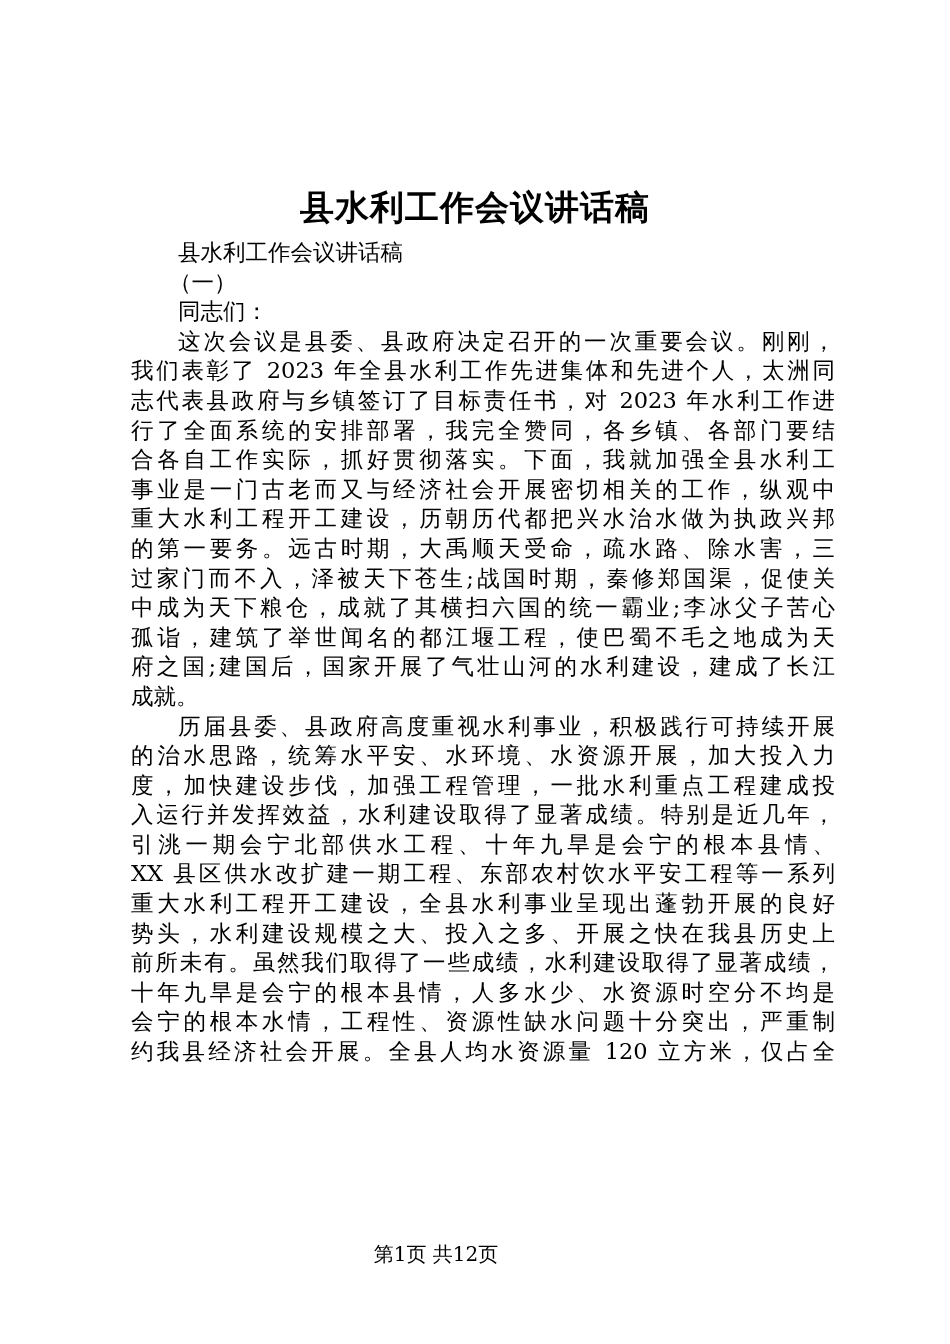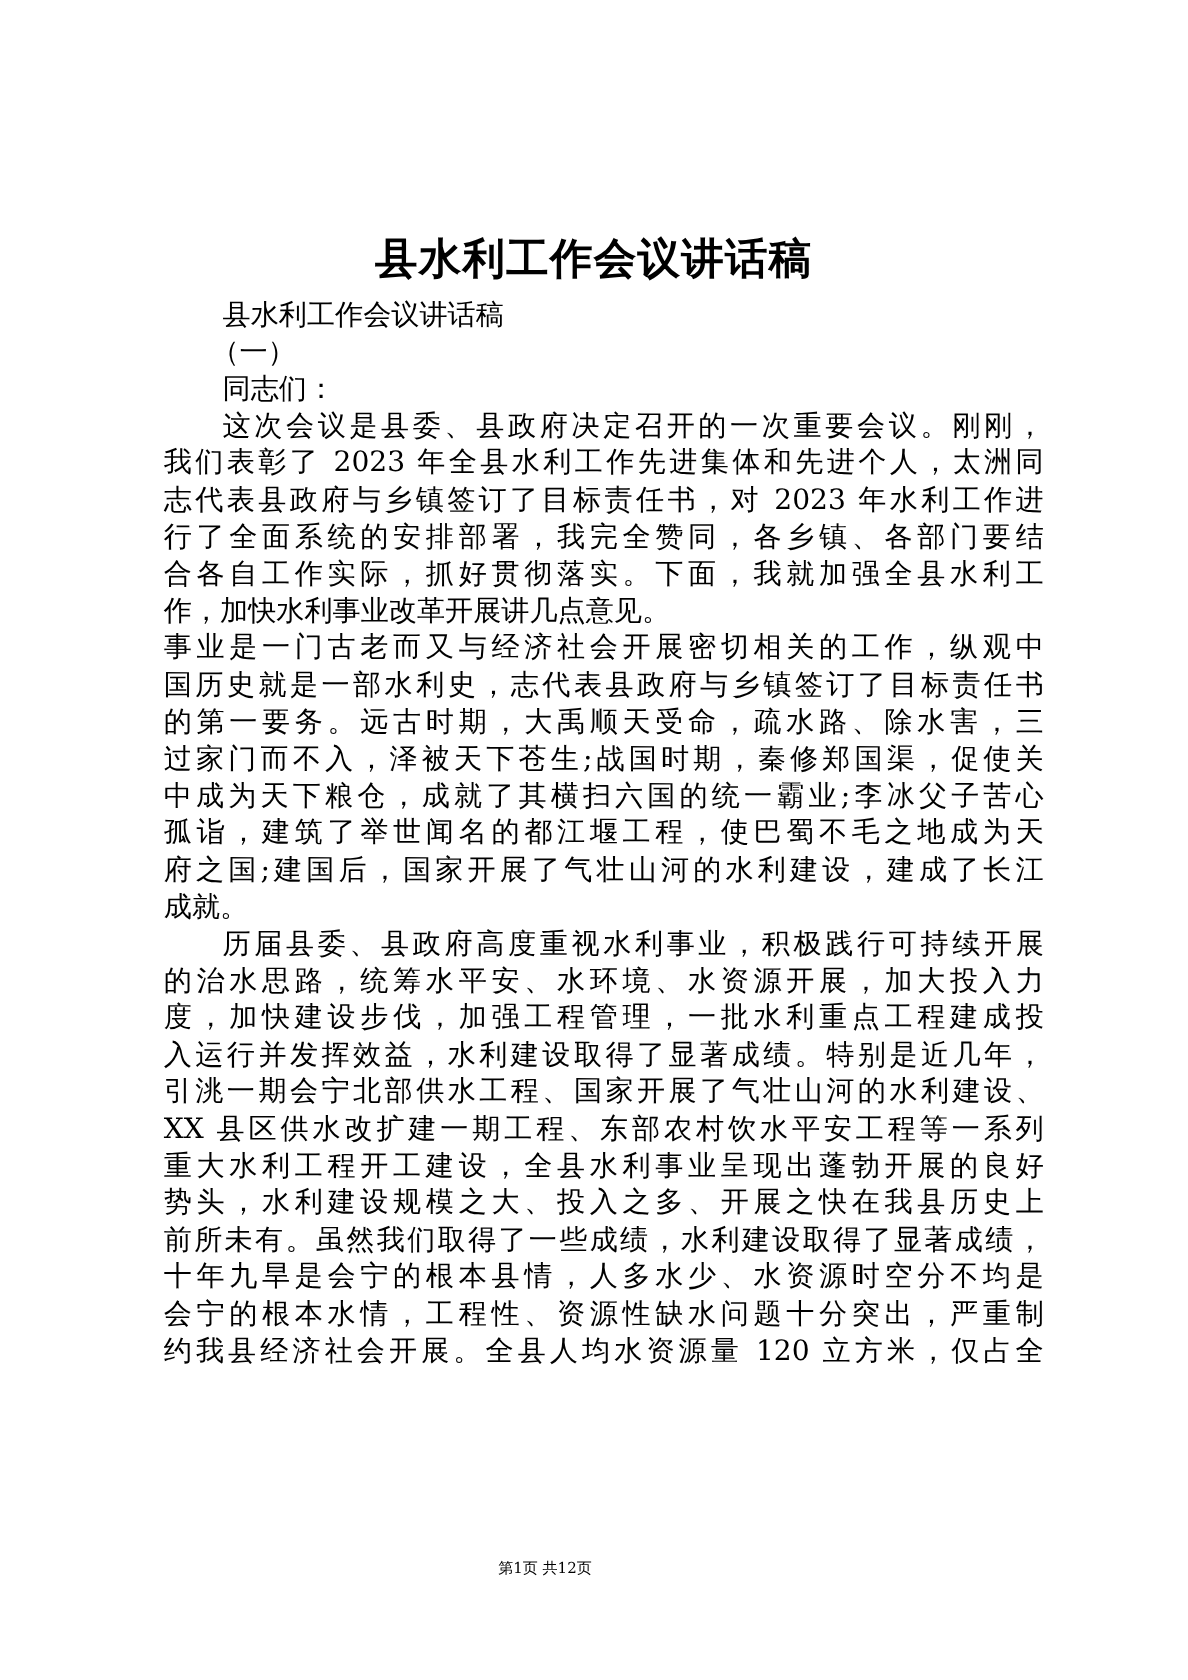--- a/index.html
+++ b/index.html
@@ -5,59 +5,58 @@
   html, body { margin: 0; padding: 0; background: #ffffff; }
   body { width: 950px; height: 1344px; position: relative; overflow: hidden; font-family: "DejaVu Serif", "Liberation Serif", serif; color: #000; }
   .page { position: absolute; left: 0; top: 0; width: 950px; height: 1344px; background: #fff; text-decoration: underline; }
   .title { position: absolute; left: 0; width: 950px; top: 184px; text-align: center; font-family: "DejaVu Sans", "Liberation Sans", sans-serif; font-weight: bold; font-size: 34px; line-height: 46px; letter-spacing: 1px; }
   .body { position: absolute; left: 131px; top: 238px; width: 704px; font-size: 22.5px; line-height: 29.6px; text-align: justify; text-justify: inter-character; }
   .line { display: block; white-space: nowrap; text-align-last: justify; }
   .line.last { text-align-last: left; }
   .indent { padding-left: 47px; }
   .sub { padding-left: 47px; text-align-last: left; }
   .paren { padding-left: 38px; text-align-last: left; }
-  .footer { position: absolute; left: 0; width: 872px; top: 1244px; text-align: center; font-size: 12px; line-height: 20px; }
+  .footer { position: absolute; left: 0; width: 872px; top: 1244px; text-align: center; font-size: 20px; line-height: 20px; }
 </style>
 </head>
 <body>
 
 <div class="page">
   <div class="title">县水利工作会议讲话稿</div>
 
   <div class="body">
     <span class="line sub">县水利工作会议讲话稿</span>
     <span class="line paren">（一）</span>
     <span class="line sub">同志们：</span>
 
     <div>
       <span class="line indent">这次会议是县委、县政府决定召开的一次重要会议。刚刚，</span>
       <span class="line">我们表彰了 2023 年全县水利工作先进集体和先进个人，太洲同</span>
       <span class="line">志代表县政府与乡镇签订了目标责任书，对 2023 年水利工作进</span>
       <span class="line">行了全面系统的安排部署，我完全赞同，各乡镇、各部门要结</span>
       <span class="line">合各自工作实际，抓好贯彻落实。下面，我就加强全县水利工</span>
-      <span class="line last">作，加快水利事业改革开展讲几点意见。</span>
     </div>
 
     <div>
       <span class="line">事业是一门古老而又与经济社会开展密切相关的工作，纵观中</span>
-      <span class="line">国历史就是一部水利史，志代表县政府与乡镇签订了目标责任书</span>
+      <span class="line">重大水利工程开工建设，历朝历代都把兴水治水做为执政兴邦</span>
       <span class="line">的第一要务。远古时期，大禹顺天受命，疏水路、除水害，三</span>
       <span class="line">过家门而不入，泽被天下苍生;战国时期，秦修郑国渠，促使关</span>
       <span class="line">中成为天下粮仓，成就了其横扫六国的统一霸业;李冰父子苦心</span>
       <span class="line">孤诣，建筑了举世闻名的都江堰工程，使巴蜀不毛之地成为天</span>
       <span class="line">府之国;建国后，国家开展了气壮山河的水利建设，建成了长江</span>
       <span class="line last">成就。</span>
     </div>
 
     <div>
       <span class="line indent">历届县委、县政府高度重视水利事业，积极践行可持续开展</span>
       <span class="line">的治水思路，统筹水平安、水环境、水资源开展，加大投入力</span>
       <span class="line">度，加快建设步伐，加强工程管理，一批水利重点工程建成投</span>
       <span class="line">入运行并发挥效益，水利建设取得了显著成绩。特别是近几年，</span>
-      <span class="line">引洮一期会宁北部供水工程、国家开展了气壮山河的水利建设、</span>
+      <span class="line">引洮一期会宁北部供水工程、十年九旱是会宁的根本县情、</span>
       <span class="line">XX 县区供水改扩建一期工程、东部农村饮水平安工程等一系列</span>
       <span class="line">重大水利工程开工建设，全县水利事业呈现出蓬勃开展的良好</span>
       <span class="line">势头，水利建设规模之大、投入之多、开展之快在我县历史上</span>
       <span class="line">前所未有。虽然我们取得了一些成绩，水利建设取得了显著成绩，</span>
       <span class="line">十年九旱是会宁的根本县情，人多水少、水资源时空分不均是</span>
       <span class="line">会宁的根本水情，工程性、资源性缺水问题十分突出，严重制</span>
       <span class="line">约我县经济社会开展。全县人均水资源量 120 立方米，仅占全</span>
     </div>
   </div>
 

